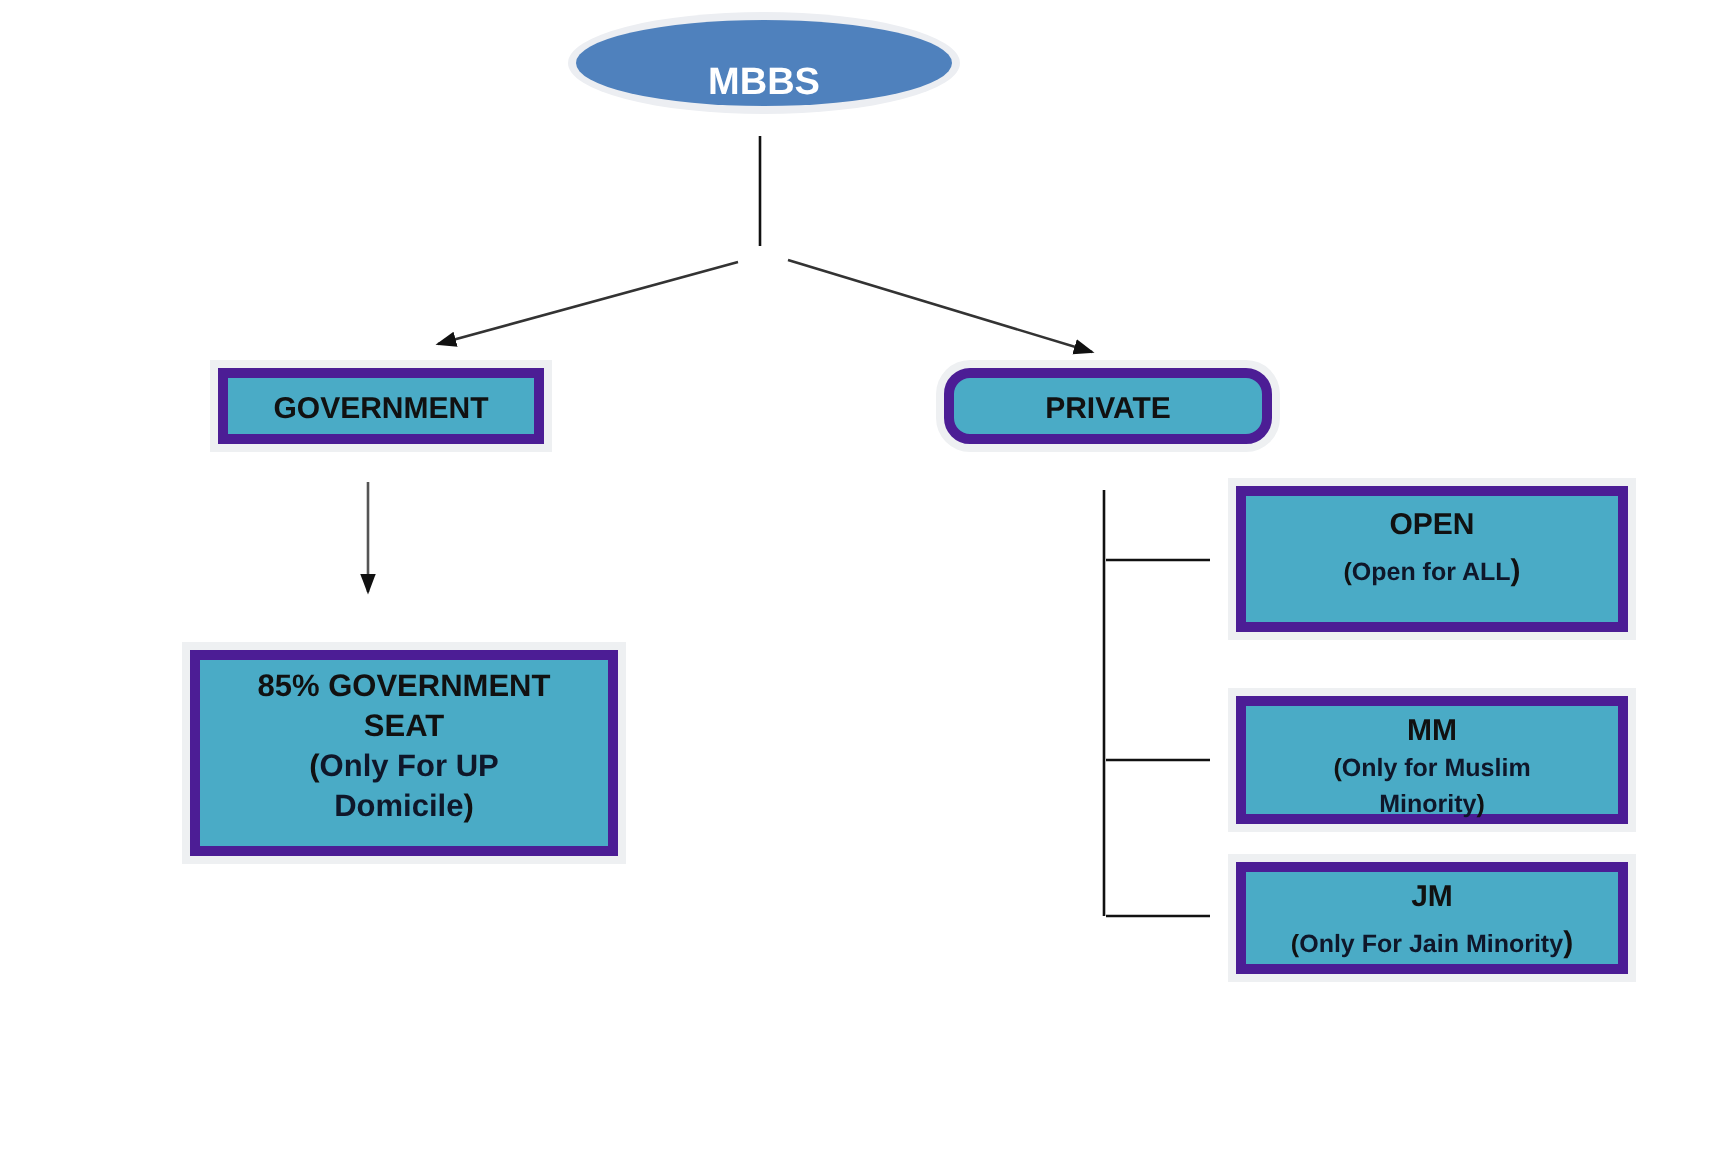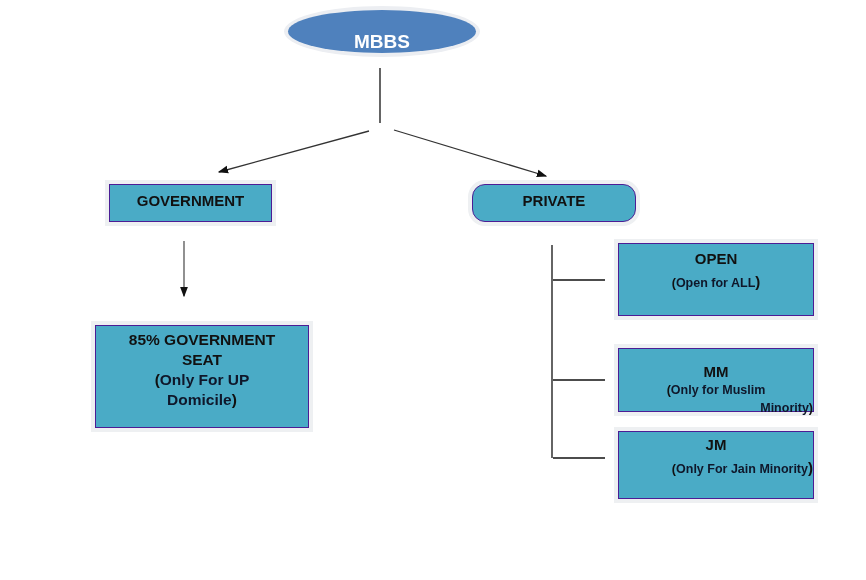--- a/index.html
+++ b/index.html
@@ -1,20 +1,20 @@
 <!DOCTYPE html>
 <html><head>
   <meta charset="utf-8">
   <style>
     html, body { margin: 0; padding: 0; background: #ffffff; }
     body { width: 866px; height: 580px; position: relative; overflow: hidden;
            font-family: "Liberation Sans", sans-serif; }
     .node { position: absolute; box-sizing: border-box; text-align: center;
             font-weight: bold; color: #111111; }
-    .box { background: #4aabc6; border: 1px solid #4c1d95;
+    .box { background: #4aabc6; border: 5px solid #4c1d95;
            box-shadow: 0 0 0 4px #eef0f2; }
     .ellipse { background: #4f81bd; border-radius: 50%;
                box-shadow: 0 0 0 4px #eceef2; color: #ffffff; font-size: 19px;
                display: flex; align-items: flex-end; justify-content: center; }
     .red { color: #0f172a; }
     .t { display: block; }
     svg.conn { position: absolute; left: 0; top: 0; }
   </style>
 </head>
 <body>
@@ -52,22 +52,22 @@
 
 <div class="node box" style="left:472px; top:184px; width:164px; height:38px; font-size:15px; padding-top:7px;border-radius:13px;">
   <span>PRIVATE</span>
 </div>
 
 <div class="node box" style="left:618px; top:243px; width:196px; height:73px; padding-top:6px;">
   <span class="t" style="font-size:15px;">OPEN</span>
   <span class="t" style="font-size:12.5px; margin-top:6px;"><span>(</span><span class="red">Open for ALL</span><span style="font-size:15px;">)</span></span>
 </div>
 
-<div class="node box" style="left:618px; top:348px; width:196px; height:64px; padding-top:14px; line-height:18px;">
+<div class="node box" style="left:618px; top:348px; width:196px; height:64px; padding-top:4px; line-height:18px;">
   <span class="t" style="font-size:15px;">MM</span>
   <span class="t" style="font-size:12.5px;"><span>(</span><span class="red">Only for Muslim</span></span>
-  <span class="t" style="font-size:12.5px;text-align:right;"><span class="red">Minority</span><span>)</span></span>
+  <span class="t" style="font-size:12.5px;"><span class="red">Minority</span><span>)</span></span>
 </div>
 
-<div class="node box" style="left:618px; top:431px; width:196px; height:68px; padding-top:3px; line-height:20px;">
+<div class="node box" style="left:618px; top:431px; width:196px; height:56px; padding-top:3px; line-height:20px;">
   <span class="t" style="font-size:15px;">JM</span>
-  <span class="t" style="font-size:12.5px; margin-top:3px;text-align:right;"><span>(</span><span class="red">Only For Jain Minority</span><span style="font-size:15px;">)</span></span>
+  <span class="t" style="font-size:12.5px; margin-top:3px;"><span>(</span><span class="red">Only For Jain Minority</span><span style="font-size:15px;">)</span></span>
 </div>
 
 </body></html>

